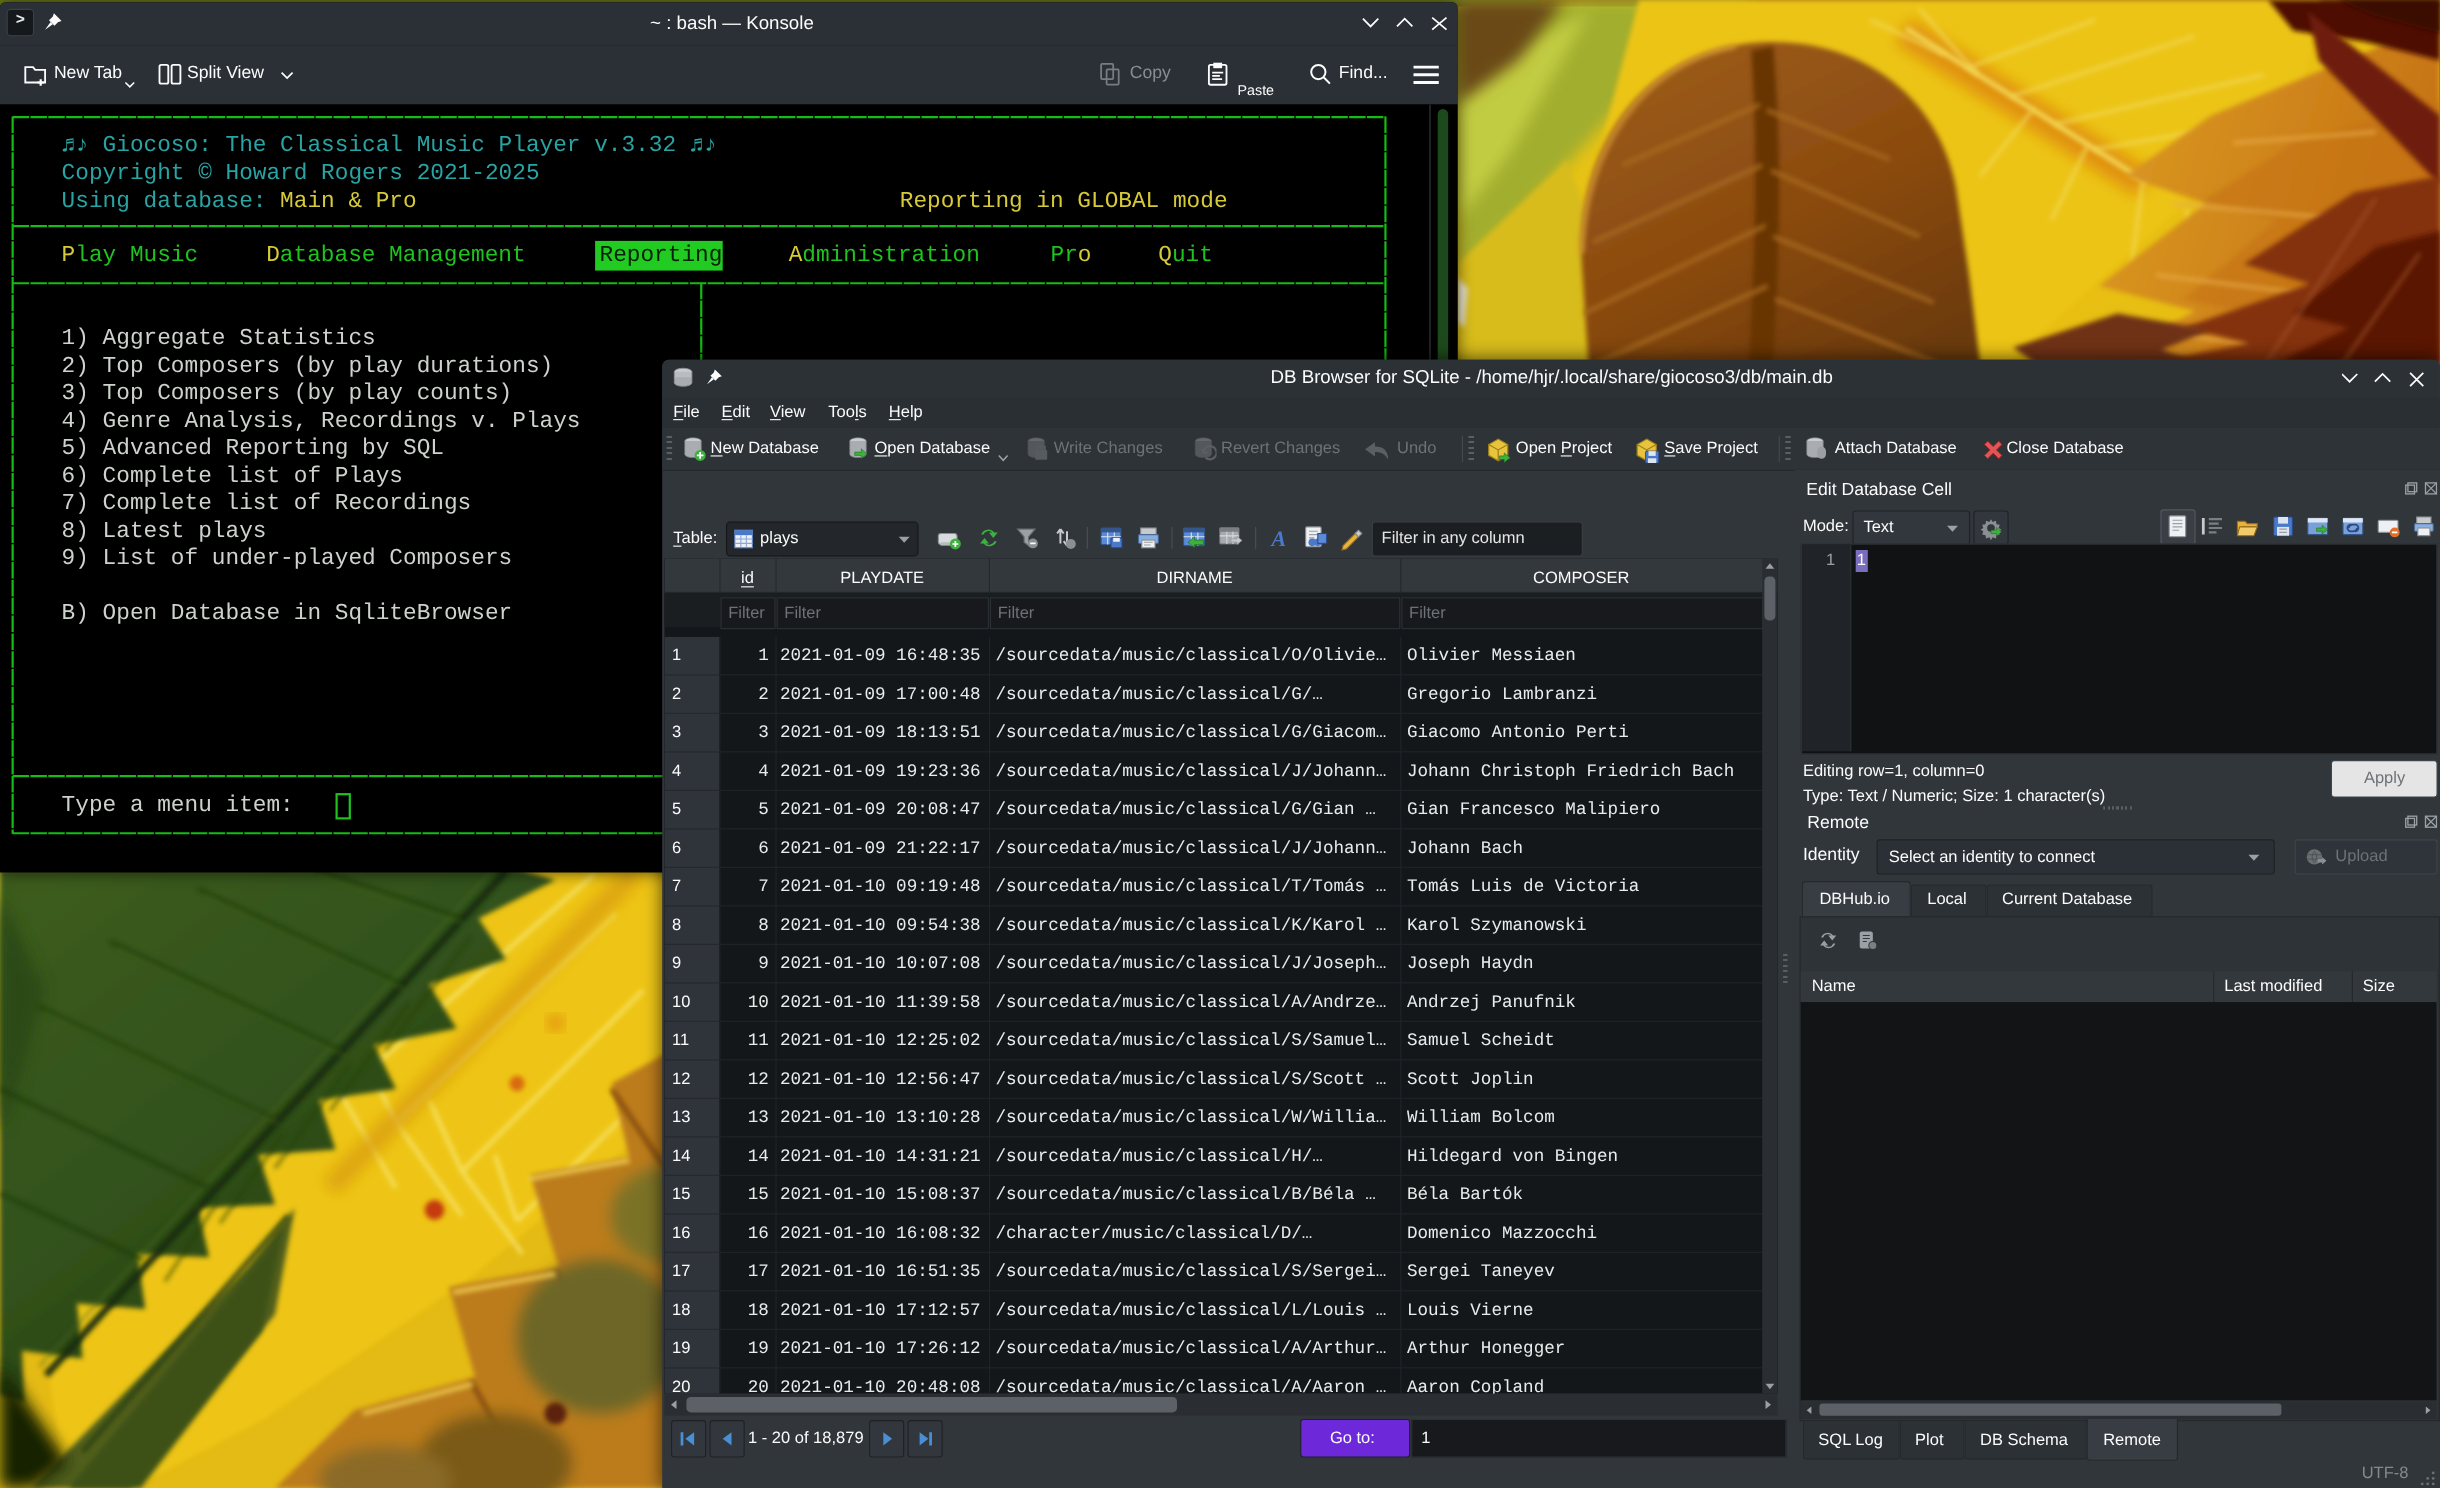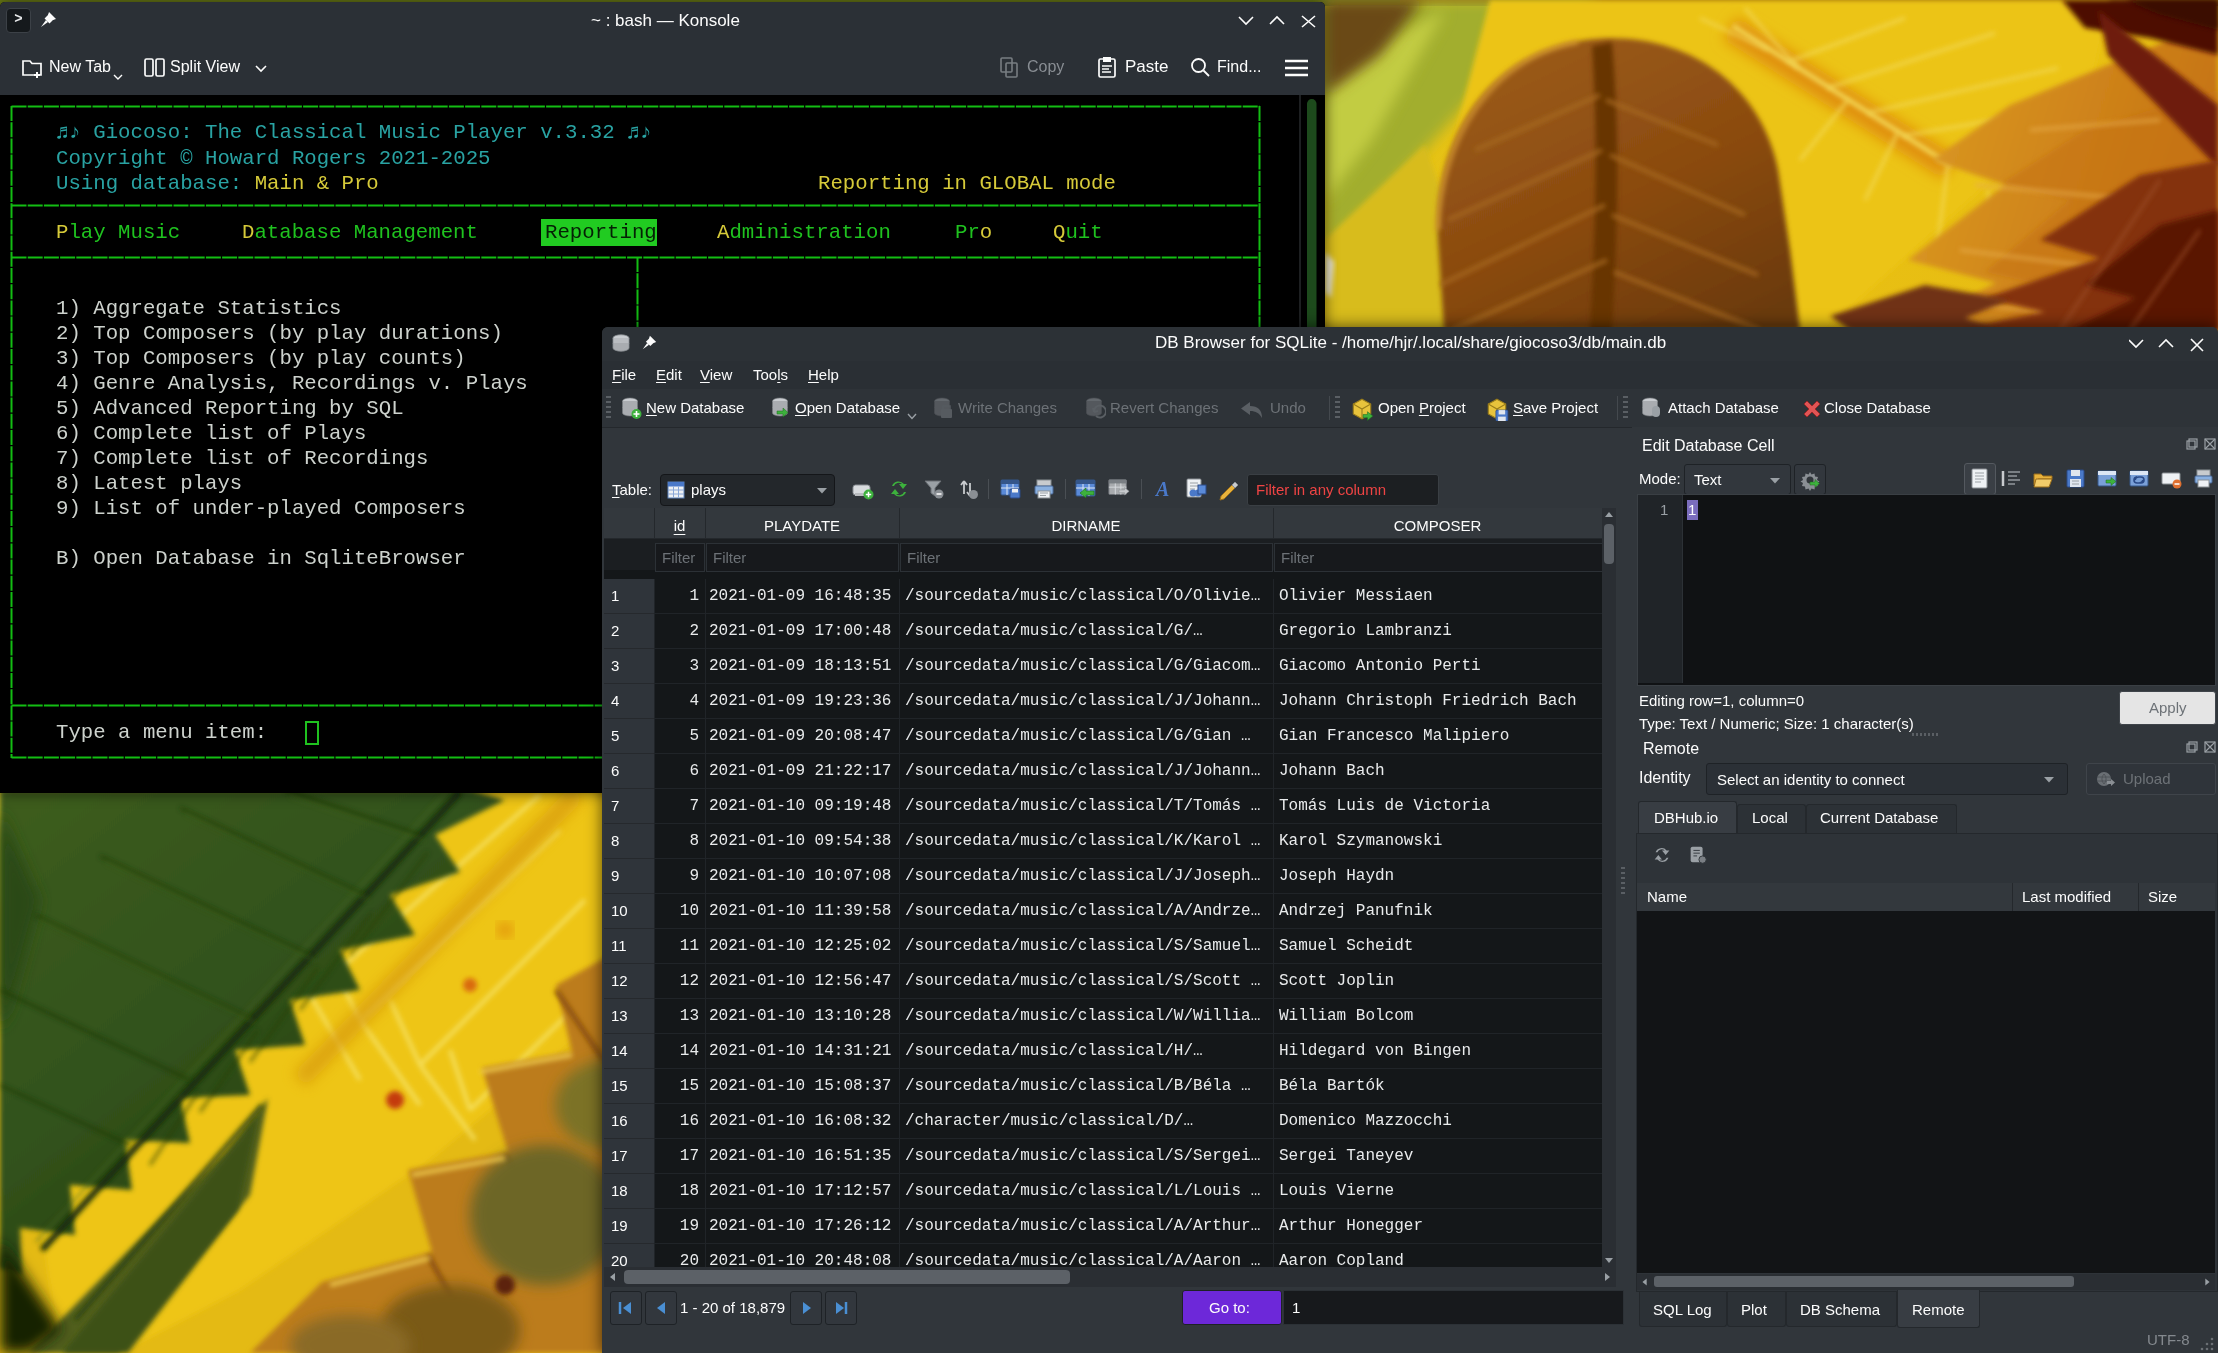--- a/index.html
+++ b/index.html
@@ -165,21 +165,21 @@
   <svg class="ab" style="left:997px;top:14px" width="25" height="25" viewBox="0 0 25 25" fill="none" stroke="#787d82" stroke-width="1.6">
         <rect x="4" y="3" width="11" height="14" rx="1"></rect>
         <rect x="9" y="8" width="11" height="14" rx="1"></rect>
       </svg>
   <div class="ui" style="left:1027px;top:17px;font-size:16px;color:#888d93">Copy</div>
   <svg class="ab" style="left:1095px;top:14px" width="25" height="25" viewBox="0 0 25 25">
         <rect x="4" y="4" width="16" height="18" rx="1.5" fill="none" stroke="#fcfcfc" stroke-width="1.7"></rect>
         <rect x="8" y="2" width="8" height="5" fill="#fcfcfc"></rect>
         <path d="M7,11 h10 M7,14 h7 M7,17 h9" stroke="#fcfcfc" stroke-width="1.6"></path>
       </svg>
-  <div class="ui" style="left:1125px;top:17px;font-size:17px">Paste</div>
+  <div class="ui" style="left:1125px;top:32px;font-size:13px">Paste</div>
   <svg class="ab" style="left:1188px;top:14px" width="25" height="25" viewBox="0 0 25 25" fill="none" stroke="#fcfcfc" stroke-width="1.8">
         <circle cx="10.5" cy="10.5" r="6.5"></circle>
         <path d="M15.5,15.5 L21,21"></path>
       </svg>
   <div class="ui" style="left:1217px;top:17px;font-size:16px">Find...</div>
   <svg class="ab" style="left:1284px;top:18px" width="25" height="18" viewBox="0 0 25 18">
         <path d="M1,2 h23 M1,9 h23 M1,16 h23" stroke="#fcfcfc" stroke-width="2.6"></path>
       </svg>
  </div>
 
@@ -416,21 +416,21 @@
         <circle cx="9" cy="16" r="3.5" fill="#4a79c9"></circle>
         <circle cx="14" cy="16" r="3.5" fill="#4a79c9"></circle>
         <rect x="14" y="8" width="8" height="9" fill="#5a8ad8" stroke="#2a4a88"></rect>
       </svg>
   <svg class="ab" style="left:613px;top:7px" width="24" height="24" viewBox="0 0 24 24">
         <path d="M4,19 L15,8 l3,3 L7,22 l-4,1 z" fill="#e8b23c" stroke="#9a6d1a"></path>
         <path d="M15,8 l3,-3 3,3 -3,3 z" fill="#c8cbce" stroke="#8a8f94"></path>
       </svg>
 
   <div class="ab" style="left:643px;top:4px;width:190px;height:30px;background:#1c1f22;border:1px solid #3a3f44;border-radius:3px">
-   <div class="ui" style="left:8px;top:6px;color:#ef4444">Filter in any column</div>
+   <div class="ui" style="left:8px;top:6px;color:#e5e5e5">Filter in any column</div>
   </div>
  </div>
 <div class="ab" style="left:2px;top:181px;width:1012px;height:759px;background:#141719;overflow:hidden">
  <div class="ab" style="left:0;top:0;width:1012px;height:30px;background:#33383d;border-bottom:1px solid #24282c"></div>
  <div class="ui" style="left:50px;top:9px;width:51px;text-align:center;text-decoration:underline;text-underline-offset:3px;">id</div>
  <div class="ui" style="left:101px;top:9px;width:194px;text-align:center;">PLAYDATE</div>
  <div class="ui" style="left:295px;top:9px;width:374px;text-align:center;">DIRNAME</div>
  <div class="ui" style="left:669px;top:9px;width:329px;text-align:center;">COMPOSER</div>
  <div class="ab" style="left:50px;top:0;width:1px;height:30px;background:#24282c"></div>
  <div class="ab" style="left:101px;top:0;width:1px;height:30px;background:#24282c"></div>

